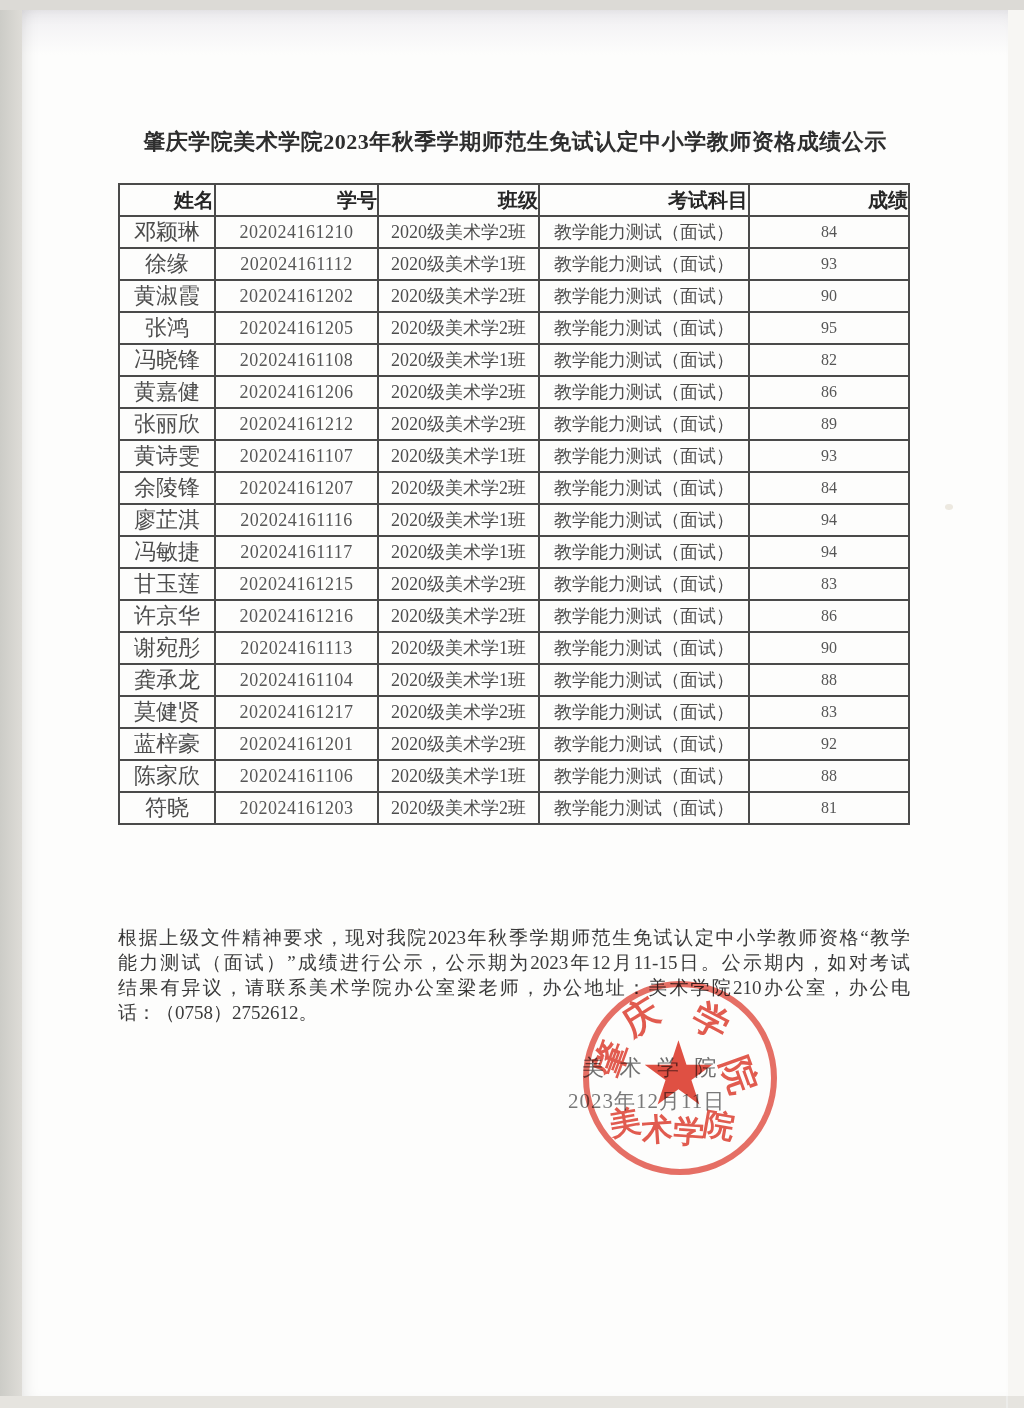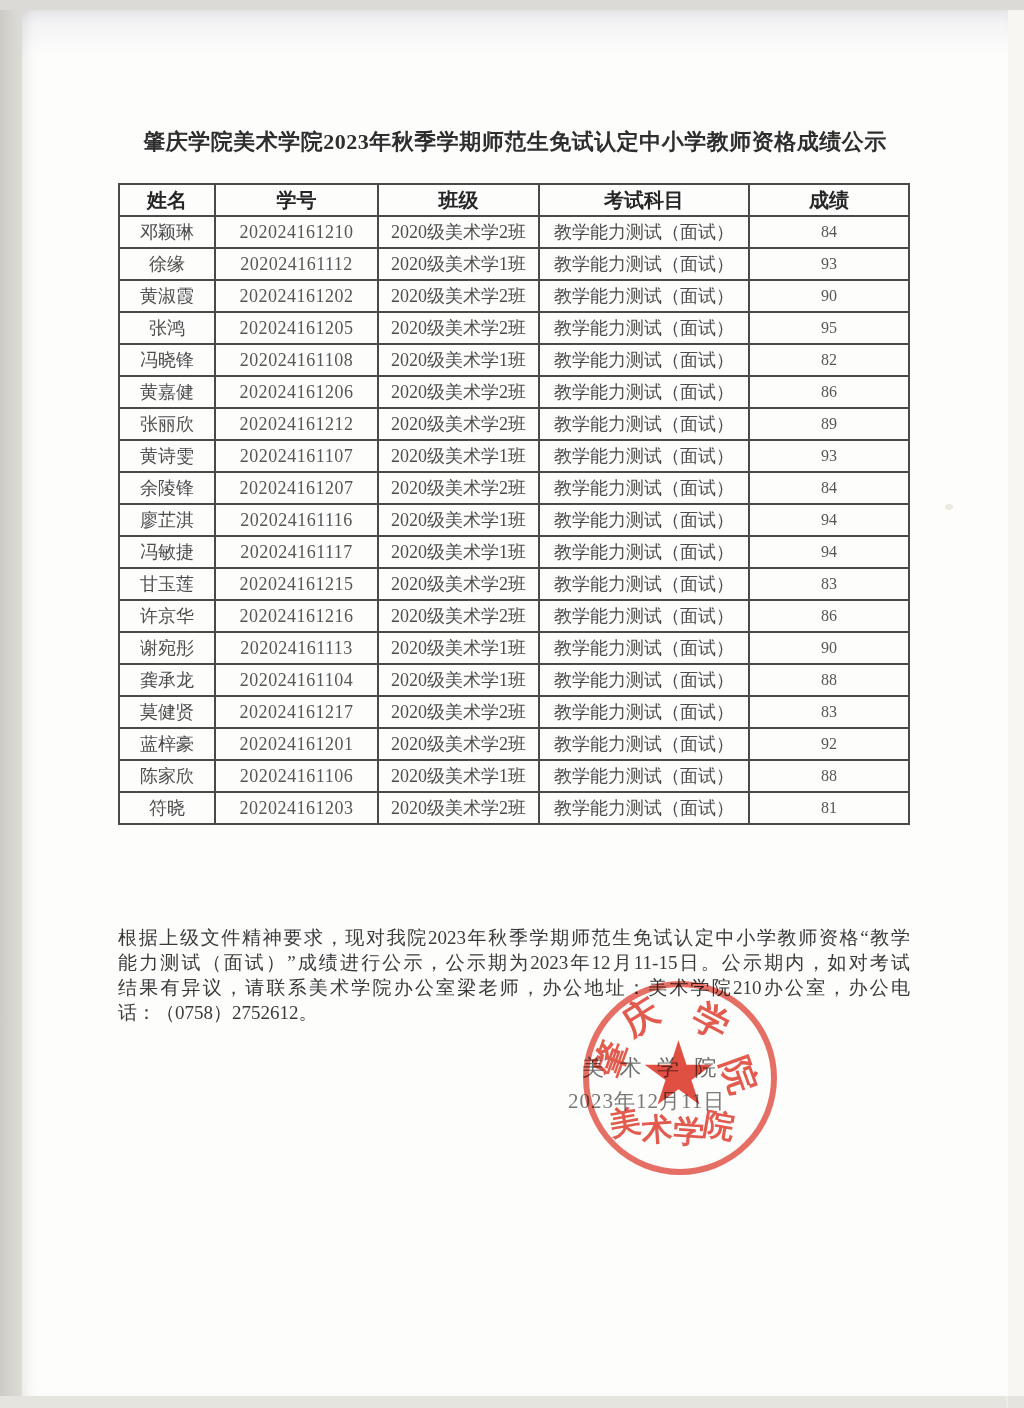--- a/index.html
+++ b/index.html
@@ -27,23 +27,23 @@
   }
 
   table.score-table {
     position:absolute; left:96px; top:173px; width:790px;
     border-collapse:collapse; table-layout:fixed;
   }
   .score-table th, .score-table td {
     border:2px solid #4a4a4a; text-align:center; vertical-align:middle;
     padding:0; overflow:hidden; white-space:nowrap;
   }
-  .score-table th { height:30px; font-size:20px; font-weight:bold; color:#262626; }
+  .score-table th { height:30px; font-size:20px; font-weight:bold; color:#262626;text-align:right; }
   .score-table td { height:30px; font-size:18px; color:#4d4d4d; }
-  td[data-name="cell-name"]       { font-size:18px; }
+  td[data-name="cell-name"]       { font-size:22px; }
   td[data-name="cell-student_id"] { letter-spacing:0.5px; color:#565656;margin-left:8px; }
   td[data-name="cell-score"]      { font-size:16px; color:#565656; }
 
   .notice { position:absolute; left:96px; top:915px; width:792px;
     font-size:19px; line-height:25px; color:#3a3a3a; }
   .notice-line { text-align:justify; text-align-last:justify; }
   .notice-line.last { text-align:left; text-align-last:left; }
 
   .sig-dept { position:absolute; left:560px; top:1043px; font-size:22px;
     color:#6f6f6f; letter-spacing:5px; }

